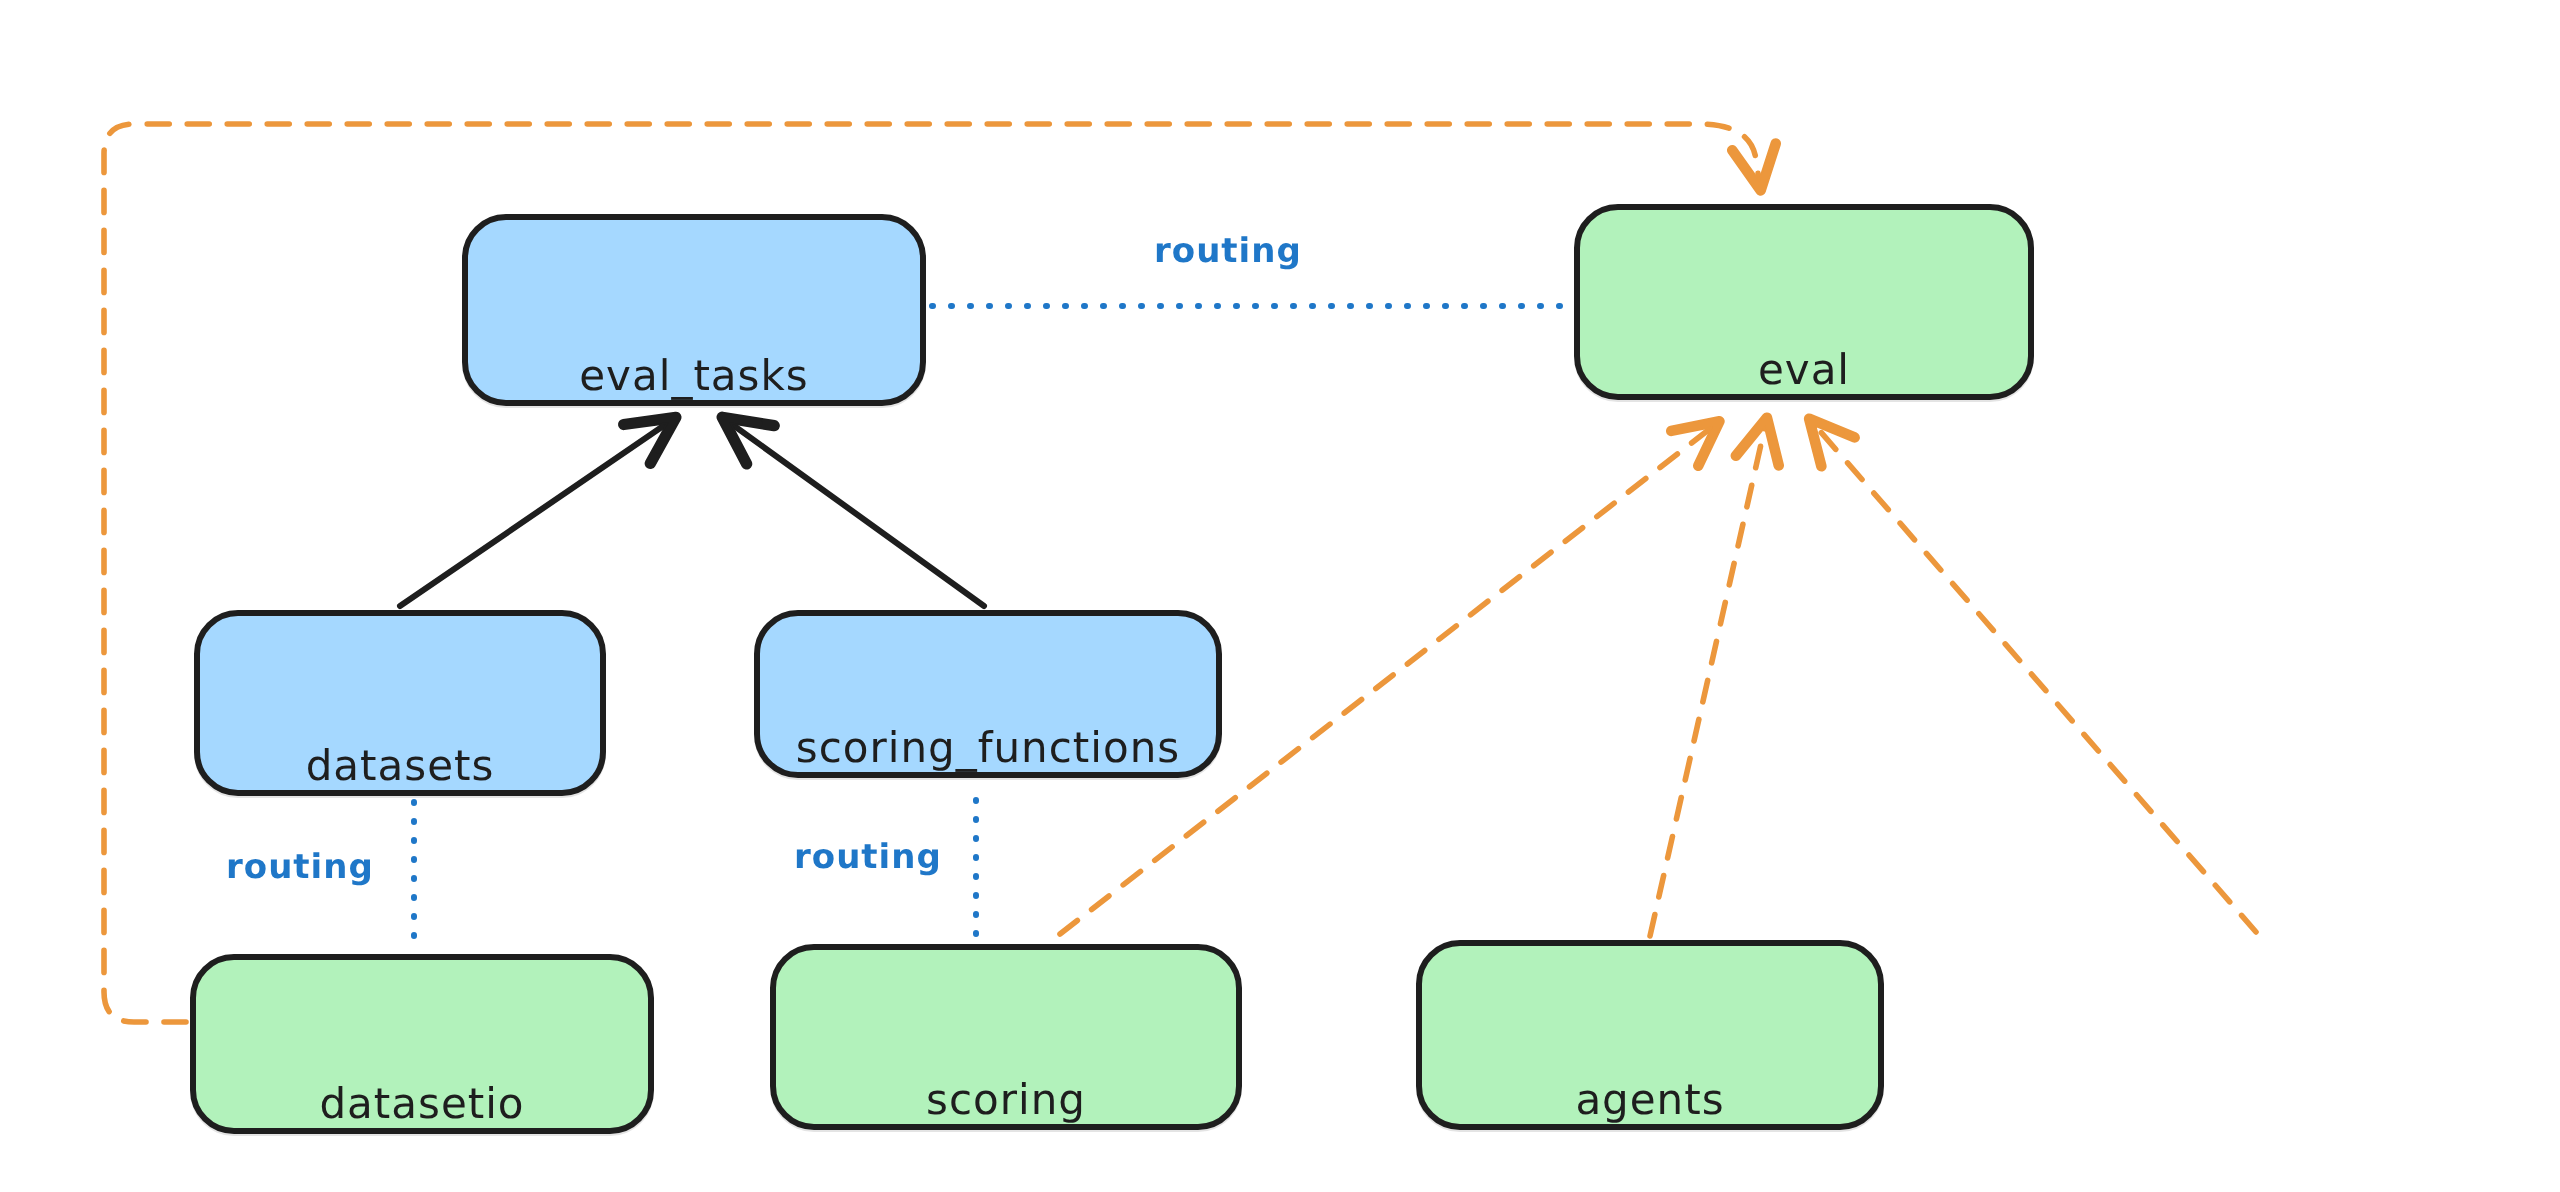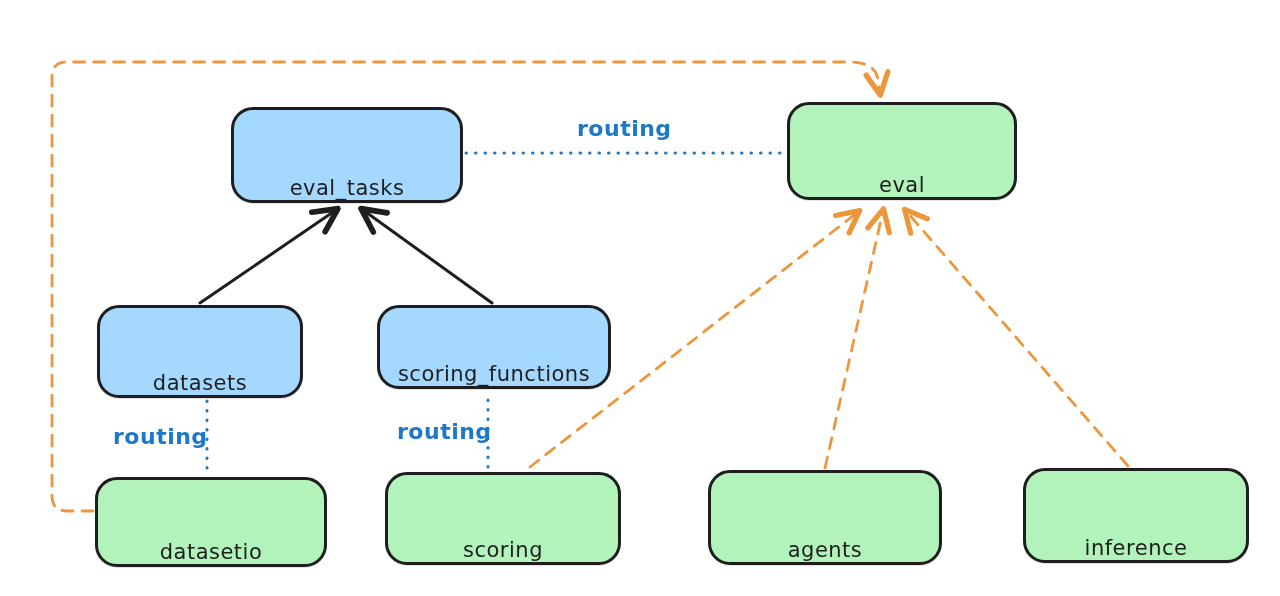--- a/index.html
+++ b/index.html
@@ -33,21 +33,21 @@
   .node-label {
     font-size: 21px;
     color: #1e1e1e;
     letter-spacing: 0.5px;
     white-space: nowrap;
   }
   .edge-label {
     position: absolute;
     z-index: 3;
     color: #1f77c8;
-    font-size: 22px;
+    font-size: 17px;
     font-weight: 700;
     letter-spacing: 0.5px;
     white-space: nowrap;
     text-align: center;
   }
 
   
   #n-eval-tasks        { left: 231px; top: 107px; width: 232px; height: 96px; }
   #n-eval              { left: 787px; top: 102px; width: 230px; height: 98px; }
   #n-datasets          { left: 97px;  top: 305px; width: 206px; height: 93px; }
@@ -113,21 +113,18 @@
   </div>
 
   <div class="node node-green" id="n-datasetio">
     <span class="node-label">datasetio</span>
   </div>
 
   <div class="node node-green" id="n-agents">
     <span class="node-label">agents</span>
   </div>
 
-  <div class="node node-green" id="n-inference">
-    <span class="node-label">inference</span>
-  </div>
 
   <div class="edge-label" id="lbl-routing-top">routing</div>
   <div class="edge-label" id="lbl-routing-datasets">routing</div>
   <div class="edge-label" id="lbl-routing-scoring">routing</div>
 
 </div>
 
 </body></html>

